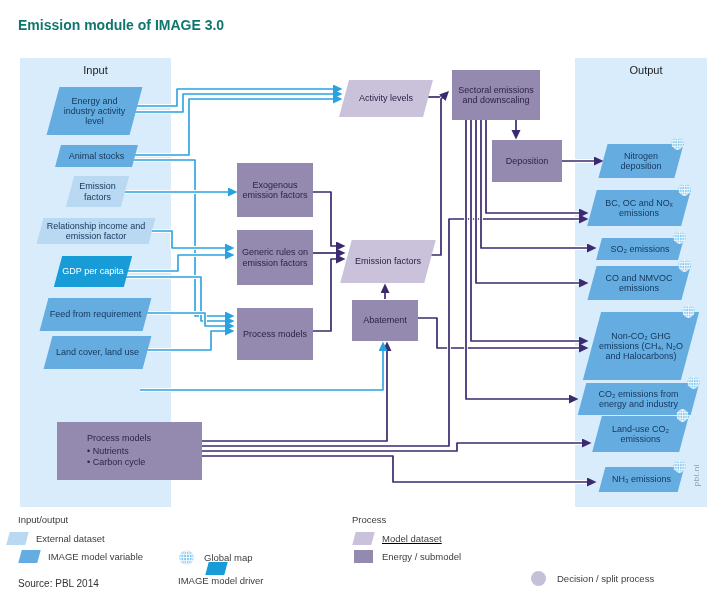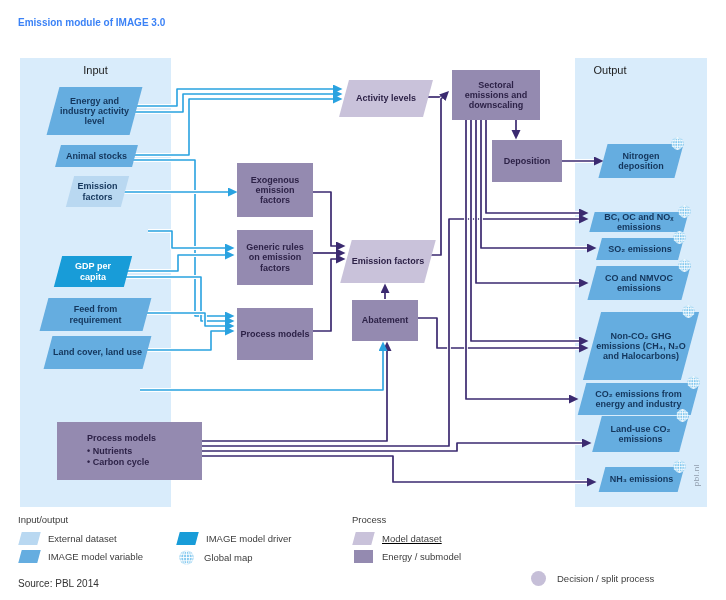--- a/index.html
+++ b/index.html
@@ -1,29 +1,29 @@
 <!DOCTYPE html>
 <html><head>
 <meta charset="utf-8">
 <style>
   html,body{margin:0;padding:0;background:#fff;}
   #stage{position:relative;width:726px;height:600px;background:#fff;overflow:hidden;
          font-family:"Liberation Sans","DejaVu Sans",sans-serif;}
   #wires{position:absolute;left:0;top:0;z-index:2;}
   .panel{position:absolute;background:#d9ecfb;z-index:1;}
   .phead{position:absolute;z-index:3;font-size:11px;color:#1c1c1c;text-align:center;}
-  .box{position:absolute;z-index:4;display:flex;align-items:center;justify-content:center;font-weight:bold;}
+  .box{position:absolute;z-index:4;display:flex;align-items:center;justify-content:center;}
   .box .bg{position:absolute;inset:0;}
   .pg .bg{transform:skewX(-15deg);}
   .rect .bg{transform:none;}
   .lbl{position:relative;z-index:2;font-size:9px;line-height:1.14;text-align:center;padding:1px 3px;}
   .c-ext{background:#b9d8f1;} .c-var{background:#65ade0;} .c-drv{background:#189cd8;}
   .c-mds{background:#c9c2da;} .c-sub{background:#948ab0;}
   .t-navy{color:#14365c;} .t-white{color:#ffffff;} .t-ind{color:#2d2247;}
-  .title{position:absolute;left:18px;top:17px;font-size:10px;font-weight:bold;color:#3b82f6;z-index:3;}
+  .title{position:absolute;left:18px;top:17px;font-size:14px;font-weight:bold;color:#0f766e;z-index:3;}
   .pmlist{text-align:left;font-size:9px;color:#2d2247;line-height:1.3;}
   .pmlist .pmt{margin-bottom:1px;}
   .globe{position:absolute;right:-5px;top:-7px;z-index:3;}
   .legend-h{position:absolute;z-index:3;font-size:9.5px;color:#3c3c3c;}
   .litem{position:absolute;z-index:3;display:flex;align-items:center;}
   .sw{display:inline-block;width:19px;height:13px;margin-right:9px;flex:none;}
   .sw.pgm{transform:skewX(-15deg);}
   .sw.circ{width:15px;height:15px;border-radius:50%;background:#c6bfd8;margin-right:11px;}
   .llb{font-size:9.5px;color:#3c3c3c;white-space:nowrap;}
   .src{position:absolute;left:18px;top:578px;font-size:10px;color:#333;z-index:3;}
@@ -37,21 +37,21 @@
 </head>
 <body>
 
 <div id="stage">
 
   <div class="title">Emission module of IMAGE 3.0</div>
 
   <div class="panel" style="left:20px;top:58px;width:151px;height:449px;"></div>
   <div class="panel" style="left:575px;top:58px;width:132px;height:449px;"></div>
   <div class="phead" style="left:20px;top:64px;width:151px;">Input</div>
-  <div class="phead" style="left:554px;top:64px;width:112px;">Output</div>
+  <div class="phead" style="left:590px;top:64px;width:112px;">Output</div>
 
   <svg id="wires" width="726" height="600" viewBox="0 0 726 600">
     <defs>
       <marker id="mp" markerUnits="userSpaceOnUse" markerWidth="11" markerHeight="10" refX="1" refY="4.5" orient="auto">
         <path d="M0,0 L9.5,4.5 L0,9 Z" fill="#3b2a70"></path>
       </marker>
       <marker id="mb" markerUnits="userSpaceOnUse" markerWidth="11" markerHeight="10" refX="1" refY="4.5" orient="auto">
         <path d="M0,0 L9.5,4.5 L0,9 Z" fill="#29a2e0"></path>
       </marker>
     </defs>
@@ -122,20 +122,24 @@
     <div class="lbl t-navy">Energy and industry activity level</div>
   </div>
   <div class="box pg" style="left:58px;top:145px;width:77px;height:22px;">
     <div class="bg c-var"></div>
     <div class="lbl t-navy">Animal stocks</div>
   </div>
   <div class="box pg" style="left:70px;top:176px;width:55px;height:31px;">
     <div class="bg c-ext"></div>
     <div class="lbl t-navy">Emission factors</div>
   </div>
+  <div class="box pg" style="left:40px;top:218px;width:112px;height:26px;">
+    <div class="bg c-ext"></div>
+    <div class="lbl t-navy">Relationship income and emission factor</div>
+  </div>
   <div class="box pg" style="left:58px;top:256px;width:70px;height:31px;">
     <div class="bg c-drv"></div>
     <div class="lbl t-white">GDP per capita</div>
   </div>
   <div class="box pg" style="left:44px;top:298px;width:103px;height:33px;">
     <div class="bg c-var"></div>
     <div class="lbl t-navy">Feed from requirement</div>
   </div>
   <div class="box pg" style="left:48px;top:336px;width:99px;height:33px;">
     <div class="bg c-var"></div>
@@ -192,21 +196,21 @@
         <g fill="none" stroke="#fff" stroke-width="0.7">
           <ellipse cx="6" cy="6" rx="2.4" ry="5.4"></ellipse>
           <ellipse cx="6" cy="6" rx="4.6" ry="5.4"></ellipse>
           <line x1="6" y1="0.6" x2="6" y2="11.4"></line>
           <line x1="0.8" y1="3.4" x2="11.2" y2="3.4"></line>
           <line x1="0.3" y1="6" x2="11.7" y2="6"></line>
           <line x1="0.8" y1="8.6" x2="11.2" y2="8.6"></line>
         </g>
       </svg>
   </div>
-  <div class="box pg" style="left:592px;top:212px;width:94px;height:20px;">
+  <div class="box pg" style="left:592px;top:190px;width:94px;height:36px;">
     <div class="bg c-var"></div>
     <div class="lbl t-navy">BC, OC and NOₓ emissions</div>
     <svg class="globe" width="13" height="13" viewBox="0 0 12 12">
         <circle cx="6" cy="6" r="5.7" fill="#85c9ef"></circle>
         <g fill="none" stroke="#fff" stroke-width="0.7">
           <ellipse cx="6" cy="6" rx="2.4" ry="5.4"></ellipse>
           <ellipse cx="6" cy="6" rx="4.6" ry="5.4"></ellipse>
           <line x1="6" y1="0.6" x2="6" y2="11.4"></line>
           <line x1="0.8" y1="3.4" x2="11.2" y2="3.4"></line>
           <line x1="0.3" y1="6" x2="11.7" y2="6"></line>
@@ -303,29 +307,29 @@
           <line x1="0.8" y1="8.6" x2="11.2" y2="8.6"></line>
         </g>
       </svg>
   </div>
 
   <div class="pbl">pbl.nl</div>
 
   <div class="legend-h" style="left:18px;top:514px;">Input/output</div>
   <div class="legend-h" style="left:352px;top:514px;">Process</div>
 
-  <div class="litem" style="left:20px;top:532px;">
+  <div class="litem" style="left:8px;top:532px;">
     <span class="sw pgm c-ext"></span>
     <span class="llb">External dataset</span>
   </div>
   <div class="litem" style="left:20px;top:550px;">
     <span class="sw pgm c-var"></span>
     <span class="llb">IMAGE model variable</span>
   </div>
-  <div class="litem" style="left:178px;top:532px;">
+  <div class="litem" style="left:178px;top:562px;flex-direction:column;">
     <span class="sw pgm c-drv"></span>
     <span class="llb">IMAGE model driver</span>
   </div>
   <div class="litem" style="left:179px;top:550px;">
     <svg width="15" height="15" viewBox="0 0 12 12" style="margin-right:10px;flex:none;">
         <circle cx="6" cy="6" r="5.7" fill="#85c9ef"></circle>
         <g fill="none" stroke="#fff" stroke-width="0.7">
           <ellipse cx="6" cy="6" rx="2.4" ry="5.4"></ellipse>
           <ellipse cx="6" cy="6" rx="4.6" ry="5.4"></ellipse>
           <line x1="6" y1="0.6" x2="6" y2="11.4"></line>

